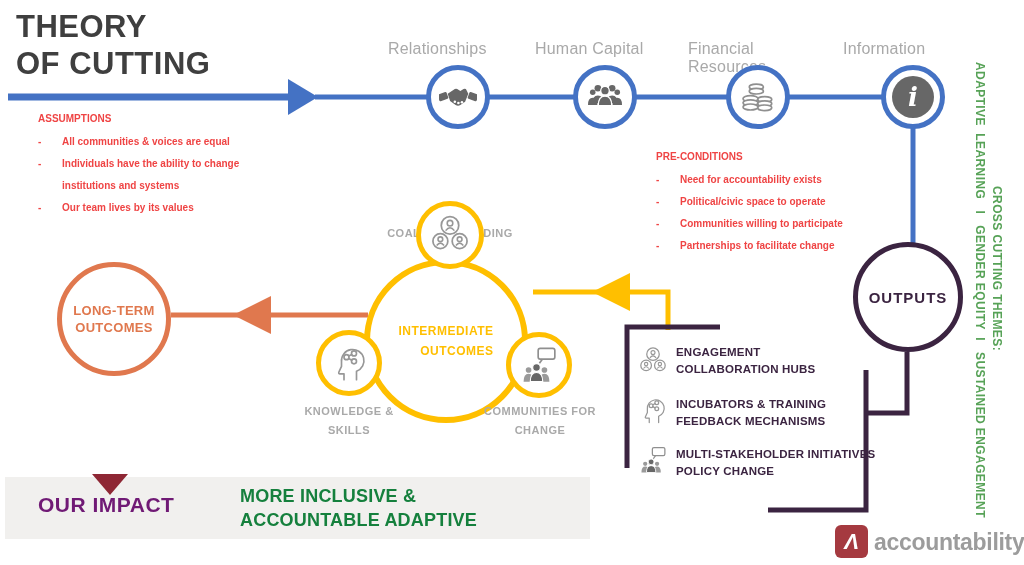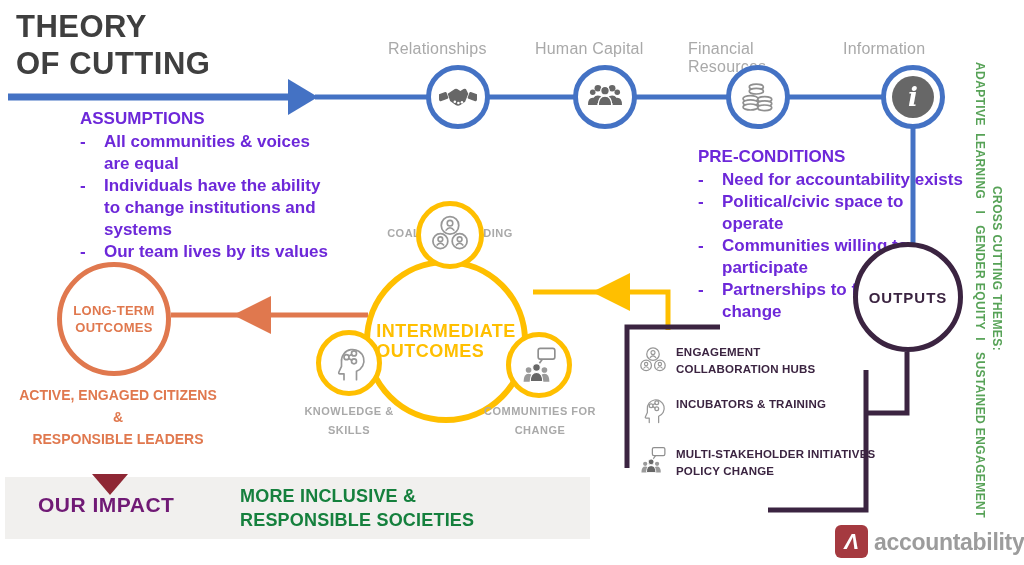--- a/index.html
+++ b/index.html
@@ -9,27 +9,27 @@
   svg.connectors{position:absolute;left:0;top:0;z-index:0;}
   
   .title{left:16px;top:8px;font-size:31px;font-weight:bold;color:#3F3F3F;line-height:37px;letter-spacing:.5px;}
   
   .top-label{top:40px;width:140px;font-size:16px;font-weight:normal;color:#A9A9A9;letter-spacing:.2px;z-index:2;}
   .ring{background:#fff;border-radius:50%;display:flex;align-items:center;justify-content:center;box-sizing:border-box;z-index:2;}
   .top-circle{width:64px;height:64px;border:5px solid #4472C4;top:65px;}
   .info-badge{width:42px;height:42px;border-radius:50%;background:#676767;color:#fff;display:flex;align-items:center;justify-content:center;
               font-family:"DejaVu Serif",serif;font-style:italic;font-weight:bold;font-size:26px;line-height:1;}
   
-  .blue-block{color:#6d28d9;font-weight:bold;font-size:17px;line-height:22px;z-index:2;margin-left:42px;}
+  .blue-block{color:#ef4444;font-weight:bold;font-size:10px;line-height:22px;z-index:2;}
   .blue-heading{margin-bottom:1px;}
   .blue-item{display:flex;}
   .dash{width:24px;flex:0 0 24px;}
   
   .yellow-circle{left:364px;top:259px;width:164px;height:164px;border:6px solid #FFBF00;}
-  .yellow-label{text-align:left;color:#FFBF00;font-weight:bold;font-size:18px;line-height:20px;letter-spacing:.5px;}
+  .yellow-label{text-align:right;color:#FFBF00;font-weight:bold;font-size:12px;line-height:20px;letter-spacing:.5px;}
   .satellite{border:5px solid #FFBF00;z-index:3;}
   .sat-label{font-size:11px;font-weight:bold;color:#A9A9A9;text-align:center;letter-spacing:.5px;line-height:19px;z-index:2;}
   
   .orange-circle{left:57px;top:262px;width:114px;height:114px;border:5px solid #E0784E;z-index:2;}
   .orange-label{text-align:center;color:#E0784E;font-weight:bold;font-size:13px;line-height:17px;letter-spacing:.3px;}
   .orange-caption{left:0;top:384px;width:236px;text-align:center;color:#E0784E;font-weight:bold;font-size:14px;line-height:22px;z-index:2;}
   
   .outputs-circle{left:853px;top:242px;width:110px;height:110px;border:5px solid #3B2441;z-index:2;align-items:center;}
   .outputs-label{color:#3B2441;font-weight:bold;font-size:15px;letter-spacing:1px;}
   .out-item-text{font-size:11.5px;font-weight:bold;color:#3B2441;line-height:16.5px;letter-spacing:.2px;z-index:2;}
@@ -251,25 +251,20 @@
     <div>COMMUNITIES FOR</div>
     <div>CHANGE</div>
   </div>
 
   <div class="abs ring orange-circle">
     <div class="orange-label">
       <div>LONG-TERM</div>
       <div>OUTCOMES</div>
     </div>
   </div>
-  <div class="abs orange-caption">
-    <div>ACTIVE, ENGAGED CITIZENS</div>
-    <div>&amp;</div>
-    <div>RESPONSIBLE LEADERS</div>
-  </div>
 
   <div class="abs ring outputs-circle">
     <div class="outputs-label">OUTPUTS</div>
   </div>
 
   <div class="abs out-icon" style="left:638px;top:346px;">
     <svg width="30" height="30">
         <use href="#icon-coalition"></use>
       </svg>
   </div>
@@ -278,38 +273,39 @@
     <div>COLLABORATION HUBS</div>
   </div>
 
   <div class="abs out-icon" style="left:638px;top:395px;">
     <svg width="30" height="30">
         <use href="#icon-knowledge"></use>
       </svg>
   </div>
   <div class="abs out-item-text" style="left:676px;top:396px;">
     <div>INCUBATORS &amp; TRAINING</div>
+    <div>FEEDBACK MECHANISMS</div>
   </div>
 
   <div class="abs out-icon" style="left:638px;top:445px;">
     <svg width="30" height="30">
         <use href="#icon-communities"></use>
       </svg>
   </div>
   <div class="abs out-item-text" style="left:676px;top:446px;">
     <div>MULTI-STAKEHOLDER INITIATIVES</div>
     <div>POLICY CHANGE</div>
   </div>
 
   <div class="abs impact-bar"></div>
   <div class="abs impact-triangle"></div>
   <div class="abs impact-label">OUR IMPACT</div>
   <div class="abs impact-statement">
     <div>MORE INCLUSIVE &amp;</div>
-    <div>RESPONSIBLE SOCIETIES</div>
+    <div>ACCOUNTABLE ADAPTIVE</div>
   </div>
 
   <div class="abs vtext themes-items">ADAPTIVE  LEARNING   I   GENDER EQUITY  I   SUSTAINED ENGAGEMENT</div>
   <div class="abs vtext themes-heading">CROSS CUTTING THEMES:</div>
 
   <div class="abs logo-mark">Λ</div>
   <div class="abs logo-word">
     <span class="w1">accountability</span>
   </div>
 

